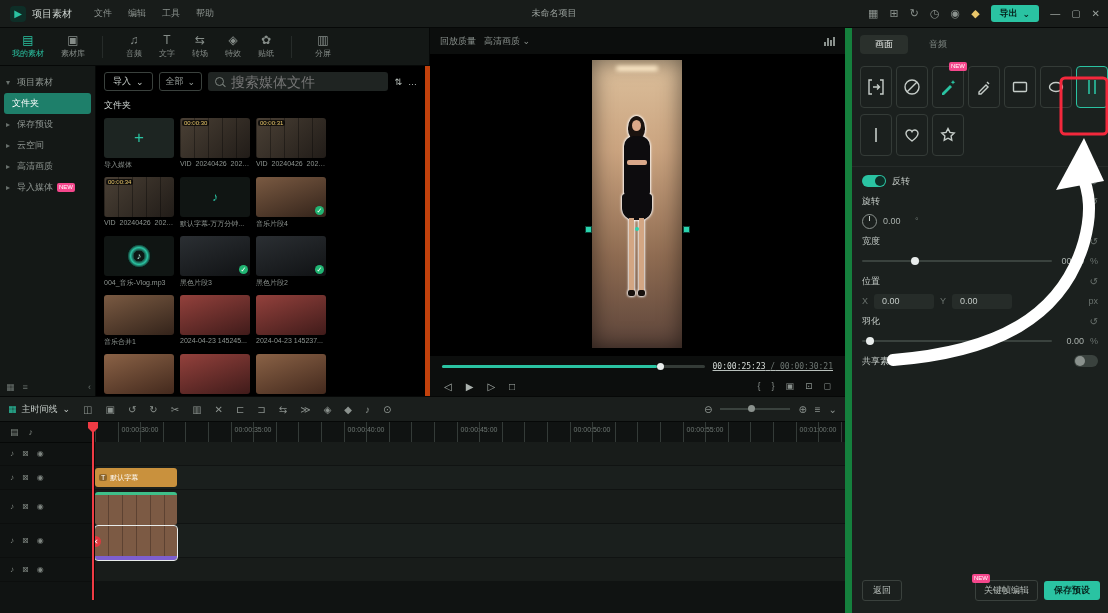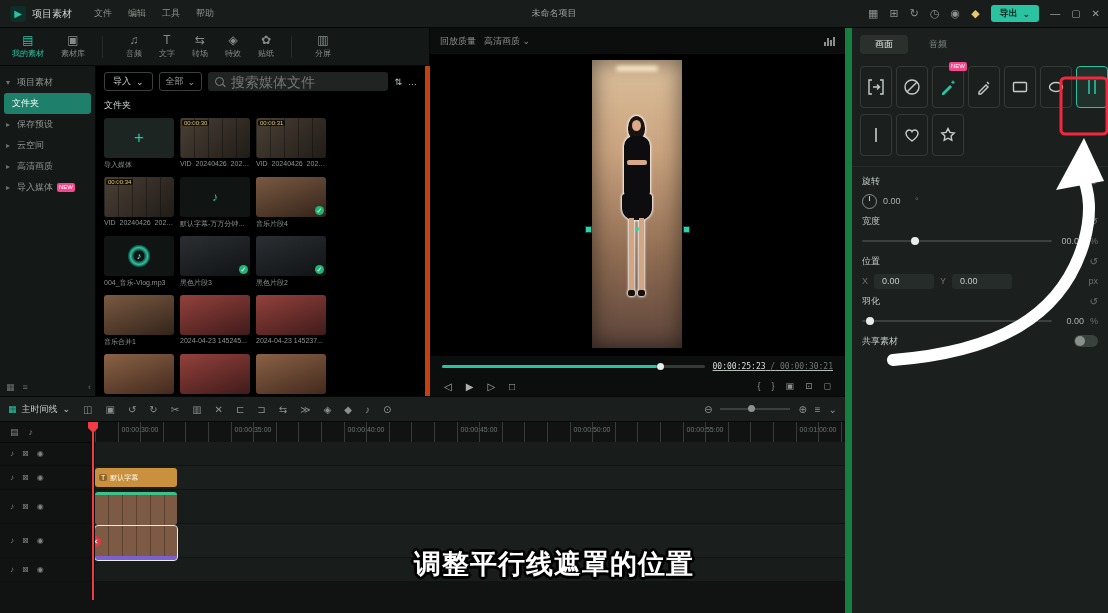--- a/index.html
+++ b/index.html
@@ -513,20 +513,27 @@
       </div>
       <div class="mcell">
         <svg width="22" height="22" viewBox="0 0 22 22" fill="none" stroke="#c6cdc9" stroke-width="1.4">
           <path d="M11 4.5l1.9 3.9 4.3.6-3.1 3 .7 4.2-3.8-2-3.8 2 .7-4.2-3.1-3 4.3-.6z"></path>
         </svg>
       </div>
     </div>
 
     <div class="ctls">
       <div class="crow">
+        <span class="toggle on">
+            <span class="knob"></span>
+          </span>
+        <span class="clabel">反转</span>
+        <span class="reset">↺</span>
+      </div>
+      <div class="crow">
         <span class="clabel">旋转</span>
         <span class="reset">↺</span>
       </div>
       <div class="crow">
         <span class="dial"></span>
         <span class="val" style="text-align:left">0.00</span>
         <span class="unit">°</span>
       </div>
       <div class="crow">
         <span class="clabel">宽度</span>
@@ -562,20 +569,28 @@
         <span class="unit">%</span>
       </div>
       <div class="crow">
         <span class="clabel">共享素材</span>
         <span class="toggle off" style="margin-left:auto">
             <span class="knob"></span>
           </span>
       </div>
     </div>
 
+    <div class="ifoot">
+      <span class="btn-dark">返回</span>
+      <span class="btn-kf">
+        <span class="badge-new">NEW</span>
+        <span>关键帧编辑</span>
+      </span>
+      <span class="btn-pri">保存预设</span>
+    </div>
   </div>
 
   <div class="tl-toolbar">
     <span class="tl-mode">
       <span class="mic">▦</span>
       <span>主时间线</span>
       <span>⌄</span>
     </span>
     <span>◫</span>
     <span>▣</span>
@@ -661,21 +676,20 @@
     <div class="clip-v v1"></div>
     <div class="clip-v v2"></div>
     <div class="clip-x">✕</div>
   </div>
 
   <div class="playhead">
       <div class="ph-cap"></div>
     </div>
   <div class="hscroll"></div>
 
-  <div class="caption">调整平行线遮罩的位置</div>
 
   <svg class="overlay" viewBox="0 0 1108 613">
     <rect x="1061" y="78" width="46" height="56" rx="4" fill="none" stroke="#f3283c" stroke-width="3"></rect>
     <path d="M 893 360 C 995 352, 1062 318, 1084 242 C 1092 213, 1090 192, 1081 172" fill="none" stroke="#ffffff" stroke-width="12" stroke-linecap="round"></path>
     <polygon points="1084,138 1056,190 1104,181" fill="#ffffff"></polygon>
   </svg>
 
 </div>
 
 </body></html>

